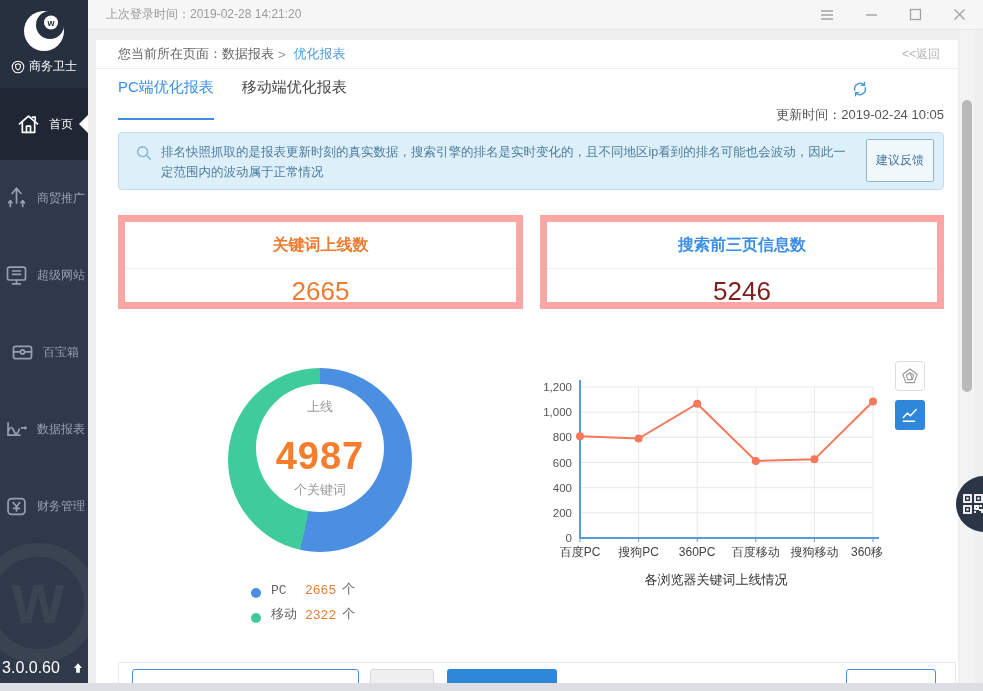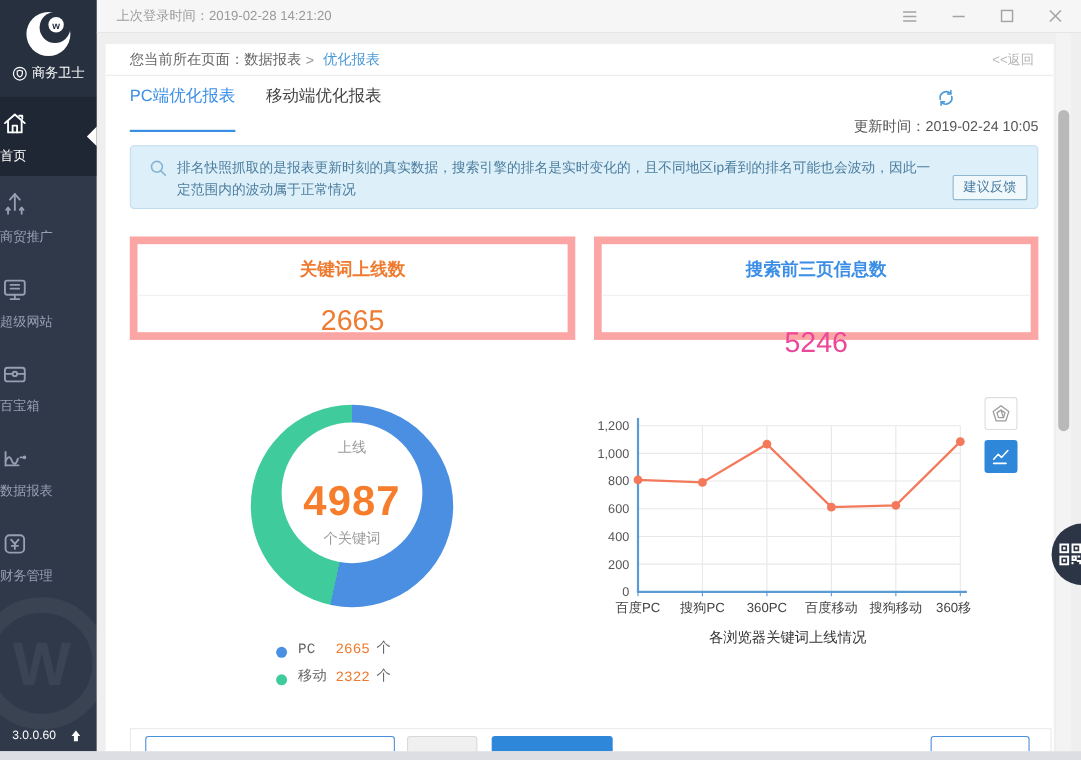--- a/index.html
+++ b/index.html
@@ -4,30 +4,30 @@
 <style>
   * { margin:0; padding:0; box-sizing:border-box; }
   html,body { width:983px; height:691px; }
   body { font-family:"Liberation Sans","DejaVu Sans",sans-serif; background:#efeff0; }
   .app { position:relative; width:983px; height:691px; overflow:hidden; background:#efeff0; }
 
   
   .sidebar { position:absolute; left:0; top:0; width:88px; height:683px; background:#2f3949; overflow:hidden; }
   .logo-block { height:88px; background:#27303f; display:flex; flex-direction:column; align-items:center; justify-content:flex-start; padding-top:8px; }
   .brand-row { display:flex; align-items:center; gap:4px; color:#fff; font-size:12px; margin-top:4px; }
-  .nav-item { position:relative; height:77px; display:flex; flex-direction:column; justify-content:center; gap:7px; color:#97a0b3; cursor:pointer; }
+  .nav-item { position:relative; height:77px; display:flex; flex-direction:row; align-items:center; justify-content:center; gap:7px; color:#97a0b3; cursor:pointer; }
   .nav-item .nav-label { font-size:12px; }
   .nav-item.active { background:#1f2734; color:#fff; height:72px; }
   .nav-item.active .notch { position:absolute; right:0; top:50%; margin-top:-9px; width:0; height:0;
       border-top:9px solid transparent; border-bottom:9px solid transparent; border-right:9px solid #fff; }
   .nav-item svg { width:27px; height:27px; }
   .watermark { position:absolute; left:-22px; bottom:20px; width:120px; height:120px; border-radius:50%;
       border:14px solid rgba(255,255,255,0.05); color:rgba(255,255,255,0.06); font-size:56px; font-weight:bold;
       display:flex; align-items:center; justify-content:center; }
-  .version-row { position:absolute; left:0; bottom:6px; width:100%; display:flex; align-items:center; justify-content:center; gap:10px; color:#fff; font-size:11px; }
+  .version-row { position:absolute; left:0; bottom:6px; width:100%; display:flex; align-items:center; justify-content:center; gap:10px; color:#fff; font-size:16px; }
 
   
   .topbar { position:absolute; left:88px; top:0; width:895px; height:30px; background:#f6f6f7; border-bottom:1px solid #e6e6e6;
       display:flex; align-items:center; }
   .login-text { color:#9b9b9b; font-size:12px; margin-left:18px; }
   .win-controls { margin-left:auto; display:flex; align-items:center; gap:28px; margin-right:16px; }
   .win-btn { width:16px; height:16px; display:flex; align-items:center; justify-content:center; cursor:pointer; color:#a3a3a3; }
 
   
   .main { position:absolute; left:88px; top:30px; width:895px; height:653px; background:#efeff0; }
@@ -42,21 +42,21 @@
   .tabs-row { position:absolute; left:0; top:38px; width:100%; height:36px; display:flex; align-items:flex-start; padding-left:22px; }
   .tab { font-size:15px; color:#444; padding-bottom:21px; cursor:pointer; margin-right:28px; }
   .tab.active { color:#3a8ee6; border-bottom:2px solid #3a8ee6; }
   .update-row { margin-left:auto; display:flex; align-items:center; gap:8px; margin-right:14px; margin-top:2px; font-size:13px; color:#555;flex-direction:column; }
 
   .notice-banner { position:absolute; left:22px; top:92px; width:826px; height:58px; background:#ddeff9; border:1px solid #c0ddef;
       border-radius:4px; display:flex; padding:9px 88px 9px 16px; }
   .notice-icon { flex:0 0 26px; margin-top:2px; }
   .notice-text { font-size:12.5px; color:#4c7d9e; line-height:20px; }
   .feedback-btn { position:absolute; right:9px; bottom:7px; font-size:12px; color:#44789e; border:1px solid #8fb7cf;
-      background:rgba(255,255,255,0.55); padding:2px 9px; border-radius:2px; cursor:pointer; }
+      background:rgba(255,255,255,0.55); padding:12px 9px; border-radius:2px; cursor:pointer; }
 
   .stat-card { position:absolute; top:175px; height:94px; background:#fff; border:7px solid #fca5a5; }
   .stat-card.left  { left:22px;  width:405px; }
   .stat-card.right { left:444px; width:404px; }
   .stat-head { height:47px; border-bottom:1px solid #f0f0f0; display:flex; align-items:center; justify-content:center;
       font-size:16px; font-weight:bold; }
   .stat-value { height:45px; display:flex; align-items:center; justify-content:center; font-size:26px; }
 
   
   .donut { position:absolute; left:132px; top:328px; width:184px; height:184px; border-radius:50%; }
@@ -246,21 +246,21 @@
         <span class="notice-text">排名快照抓取的是报表更新时刻的真实数据，搜索引擎的排名是实时变化的，且不同地区ip看到的排名可能也会波动，因此一定范围内的波动属于正常情况</span>
         <button class="feedback-btn">建议反馈</button>
       </div>
 
       <div class="stat-card left">
         <div class="stat-head" id="statTitle0" style="color: rgb(238, 123, 47);">关键词上线数</div>
         <div class="stat-value" id="statVal0" style="color: rgb(238, 123, 47);">2665</div>
       </div>
       <div class="stat-card right">
         <div class="stat-head" id="statTitle1" style="color: rgb(58, 142, 230);">搜索前三页信息数</div>
-        <div class="stat-value" id="statVal1" style="color: #ec4899; margin-top: 20px;">5246</div>
+        <div class="stat-value" id="statVal1" style="color: #7f1d1d;">5246</div>
       </div>
 
       <div class="donut" id="donutRing" style="background: conic-gradient(rgb(74, 143, 226) 0deg, rgb(74, 143, 226) 53.44%, rgb(63, 203, 156) 53.44%, rgb(63, 203, 156) 100%);">
         <div class="donut-hole">
           <span class="donut-sub">上线</span>
           <span class="donut-big">4987</span>
           <span class="donut-sub">个关键词</span>
         </div>
       </div>
       <div class="legend">

